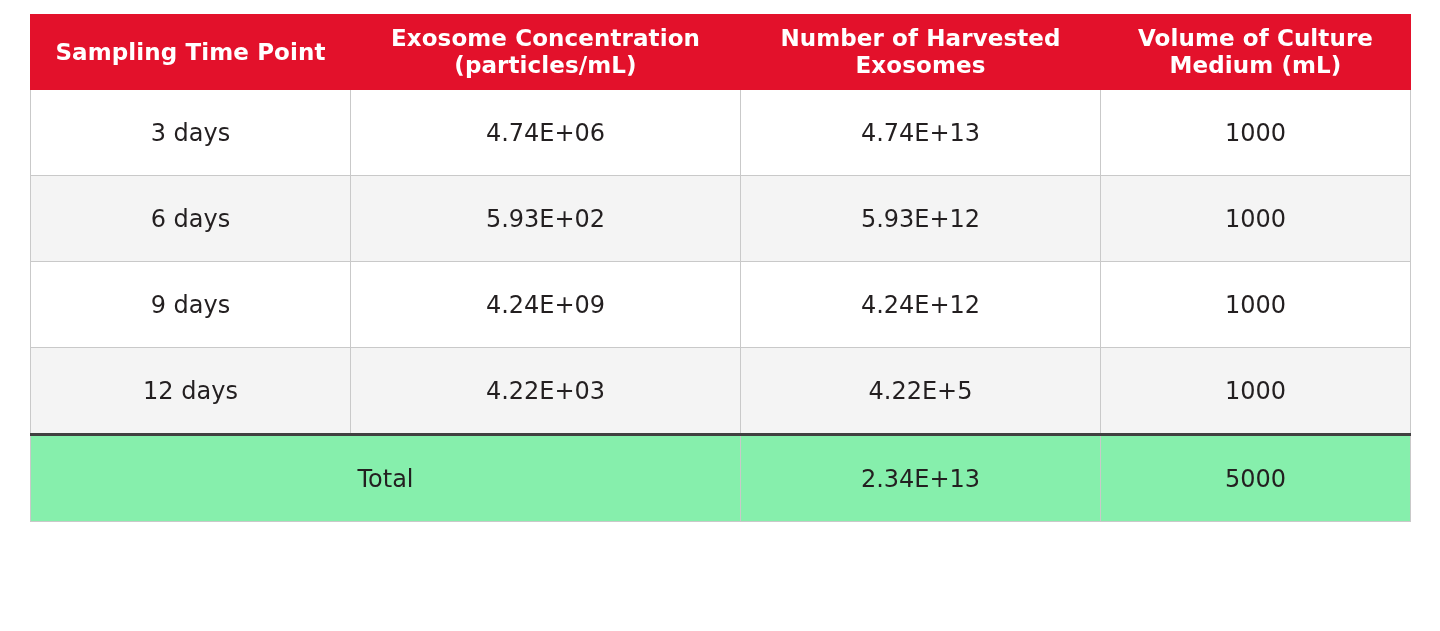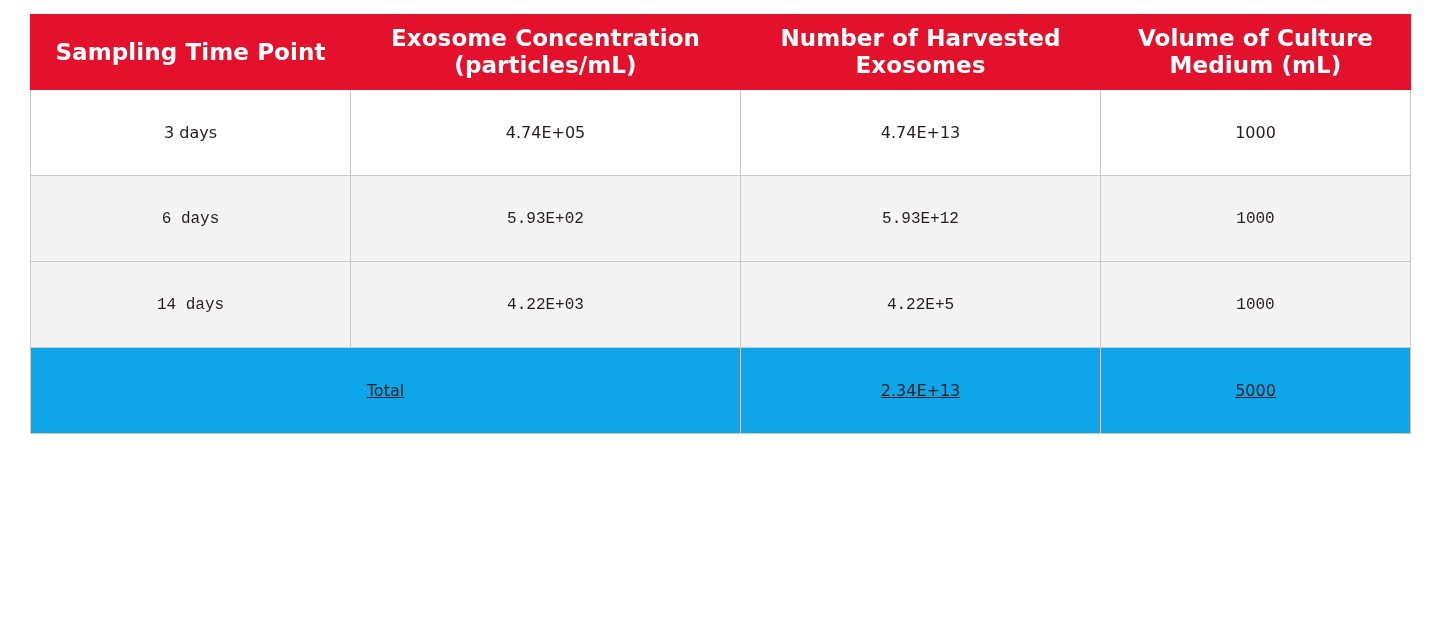--- a/index.html
+++ b/index.html
@@ -43,37 +43,35 @@
     border: 1px solid #e3112b;
     vertical-align: middle;
     letter-spacing: 0.1px;
   }
   thead th.first-col {
     padding-top: 22px;
     padding-bottom: 22px;
     margin-left: 24px;
   }
   tbody td {
-    font-size: 16px;
+    font-size: 24px;
     text-align: center;
     vertical-align: middle;
     height: 77px;
     border: 1px solid #c9c9c9;
     color: #231f20;
     padding: 4px 6px;
     background: #ffffff;
   }
   tbody tr.alt td {
     background: #f4f4f4;
-    font-family: Liberation Mono, monospace;
   }
   tbody tr.total-row td {
-    background: #0ea5e9;
-    border-top: 1px solid #404040;
-    text-decoration: underline;
+    background: #86efac;
+    border-top: 3px solid #404040;
   }
 </style>
 </head>
 <body>
 
 <div class="sheet">
 
   <table class="data-table">
     <colgroup>
       <col class="c1">
@@ -85,32 +83,38 @@
       <tr>
         <th class="first-col">Sampling Time Point</th>
         <th>Exosome Concentration (particles/mL)</th>
         <th>Number of Harvested Exosomes</th>
         <th>Volume of Culture Medium (mL)</th>
       </tr>
     </thead>
     <tbody>
       <tr>
         <td>3 days</td>
-        <td>4.74E+05</td>
+        <td>4.74E+06</td>
         <td>4.74E+13</td>
         <td>1000</td>
       </tr>
       <tr class="alt">
         <td>6 days</td>
         <td>5.93E+02</td>
         <td>5.93E+12</td>
         <td>1000</td>
       </tr>
+      <tr>
+        <td>9 days</td>
+        <td>4.24E+09</td>
+        <td>4.24E+12</td>
+        <td>1000</td>
+      </tr>
       <tr class="alt">
-        <td>14 days</td>
+        <td>12 days</td>
         <td>4.22E+03</td>
         <td>4.22E+5</td>
         <td>1000</td>
       </tr>
       <tr class="total-row">
         <td colspan="2">Total</td>
         <td>2.34E+13</td>
         <td>5000</td>
       </tr>
     </tbody>

